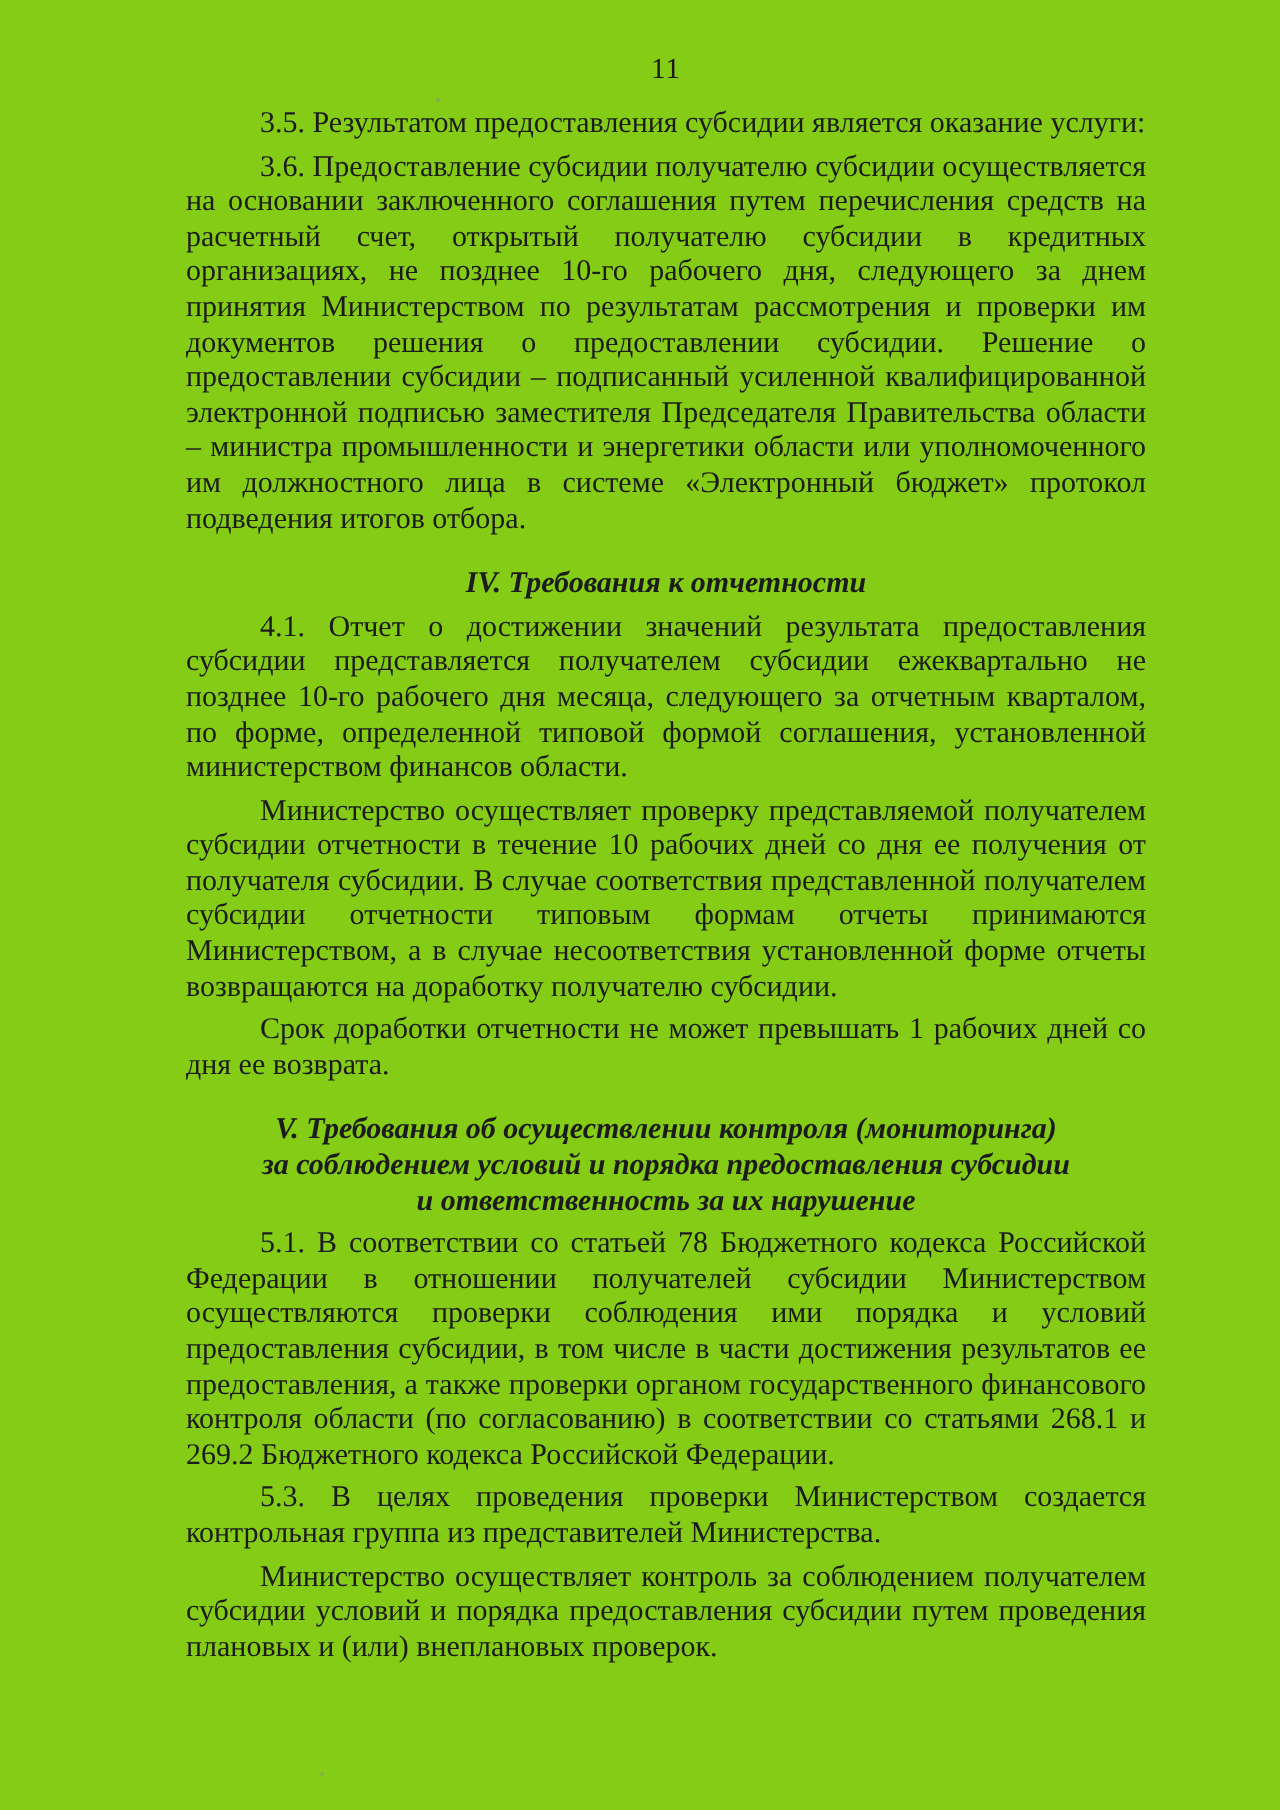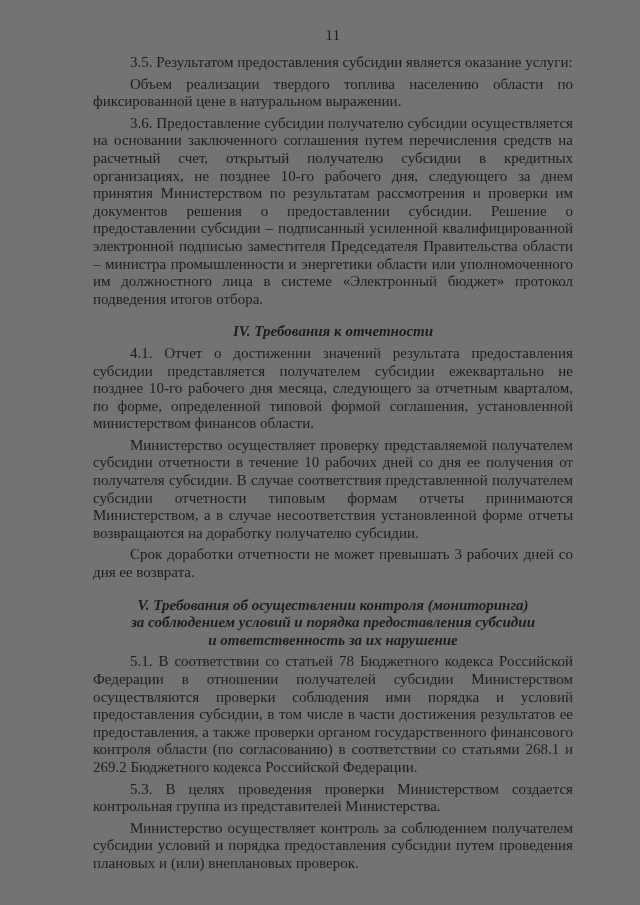--- a/index.html
+++ b/index.html
@@ -5,21 +5,21 @@
 <style>
   html, body {
     margin: 0;
     padding: 0;
     background: #ffffff;
   }
   .page {
     position: relative;
     width: 640px;
     height: 905px;
-    background: #737373;
+    background: #84cc16;
     font-family: "Liberation Serif", "DejaVu Serif", serif;
     color: #1b1b1b;
     overflow: hidden;
   }
   .column {
     position: absolute;
     left: 89px;
     top: 27px;
     width: 488px;
   }
@@ -58,31 +58,30 @@
 </style>
 </head>
 <body>
 
 <div class="page">
   <div class="column">
     <div class="page-number">11</div>
 
     <p class="para">3.5. Результатом предоставления субсидии является оказание услуги:</p>
 
-    <p class="para">Объем реализации твердого топлива населению области по фиксированной цене в натуральном выражении.</p>
 
     <p class="para">3.6. Предоставление субсидии получателю субсидии осуществляется на основании заключенного соглашения путем перечисления средств на расчетный счет, открытый получателю субсидии в кредитных организациях, не позднее 10-го рабочего дня, следующего за днем принятия Министерством по результатам рассмотрения и проверки им документов решения о предоставлении субсидии. Решение о предоставлении субсидии – подписанный усиленной квалифицированной электронной подписью заместителя Председателя Правительства области – министра промышленности и энергетики области или уполномоченного им должностного лица в системе «Электронный бюджет» протокол подведения итогов отбора.</p>
 
     <div class="sec-heading">IV. Требования к отчетности</div>
 
     <p class="para">4.1. Отчет о достижении значений результата предоставления субсидии представляется получателем субсидии ежеквартально не позднее 10-го рабочего дня месяца, следующего за отчетным кварталом, по форме, определенной типовой формой соглашения, установленной министерством финансов области.</p>
 
     <p class="para">Министерство осуществляет проверку представляемой получателем субсидии отчетности в течение 10 рабочих дней со дня ее получения от получателя субсидии. В случае соответствия представленной получателем субсидии отчетности типовым формам отчеты принимаются Министерством, а в случае несоответствия установленной форме отчеты возвращаются на доработку получателю субсидии.</p>
 
-    <p class="para">Срок доработки отчетности не может превышать 3 рабочих дней со дня ее возврата.</p>
+    <p class="para">Срок доработки отчетности не может превышать 1 рабочих дней со дня ее возврата.</p>
 
     <div class="sec-heading sec-v">V. Требования об осуществлении контроля (мониторинга)
 за соблюдением условий и порядка предоставления субсидии
 и ответственность за их нарушение</div>
 
     <p class="para">5.1. В соответствии со статьей 78 Бюджетного кодекса Российской Федерации в отношении получателей субсидии Министерством осуществляются проверки соблюдения ими порядка и условий предоставления субсидии, в том числе в части достижения результатов ее предоставления, а также проверки органом государственного финансового контроля области (по согласованию) в соответствии со статьями 268.1 и 269.2 Бюджетного кодекса Российской Федерации.</p>
 
 
     <p class="para">5.3. В целях проведения проверки Министерством создается контрольная группа из представителей Министерства.</p>
 

